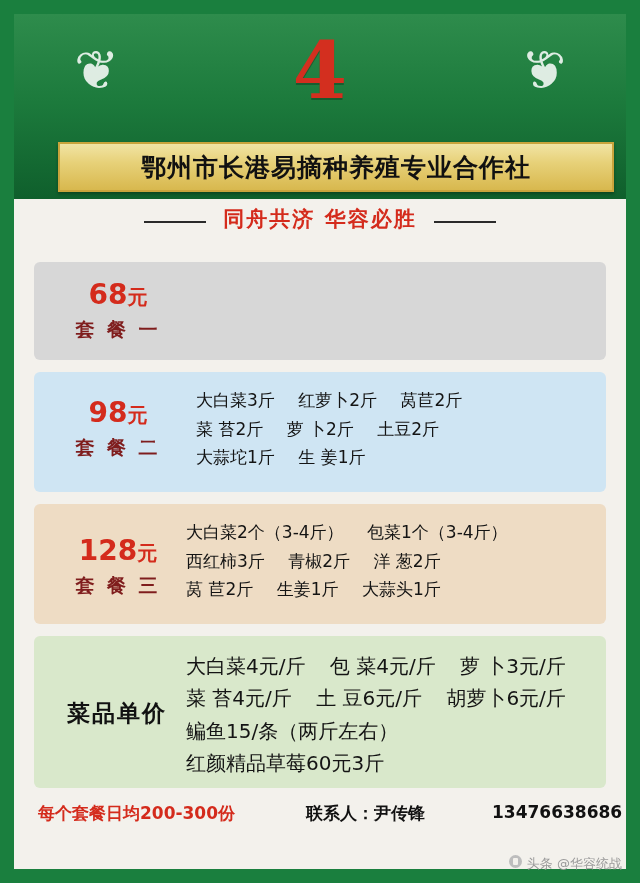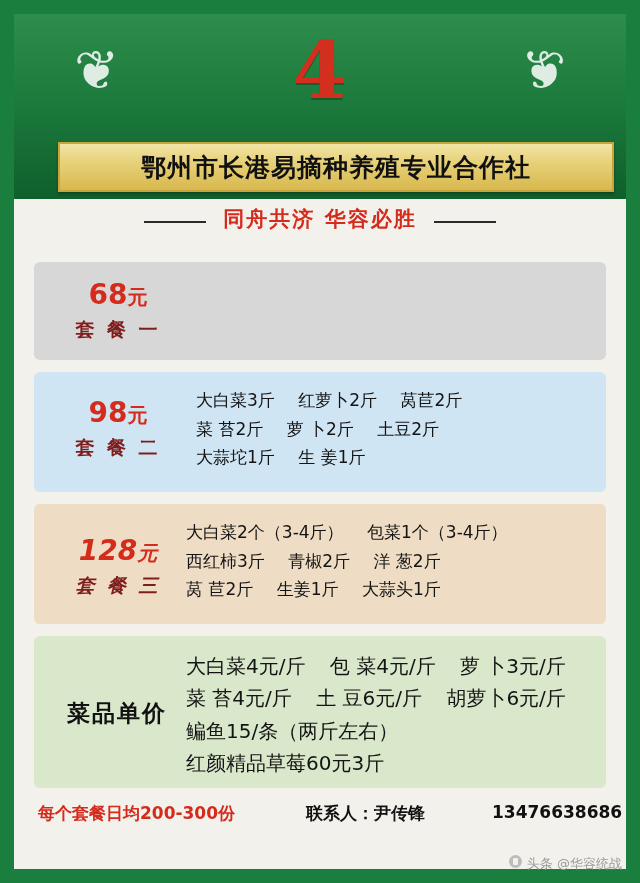--- a/index.html
+++ b/index.html
@@ -165,21 +165,21 @@
   }
   .items .cell {
     display: inline-block;
     margin-right: 18px;
   }
   
   .card-1 .price-col { top: 16px; }
   .card-1 .items { top: 18px; font-size: 18px; line-height: 1.75; }
   .card-2 .price-col { top: 24px; }
   .card-2 .items { top: 14px; font-size: 17px; line-height: 1.68; }
-  .card-3 .price-col { top: 30px; font-style: italic; }
+  .card-3 .price-col { top: 30px; }
   .card-3 .items { top: 14px; font-size: 17px; line-height: 1.68; left: 152px;}
   .card-4 .items { top: 14px; font-size: 20px; line-height: 1.62; left: 152px;}
   .unit-title {
     position: absolute;
     left: 8px;
     top: 62px;
     width: 150px;
     text-align: center;
     font-size: 23px;
     font-weight: bold;

